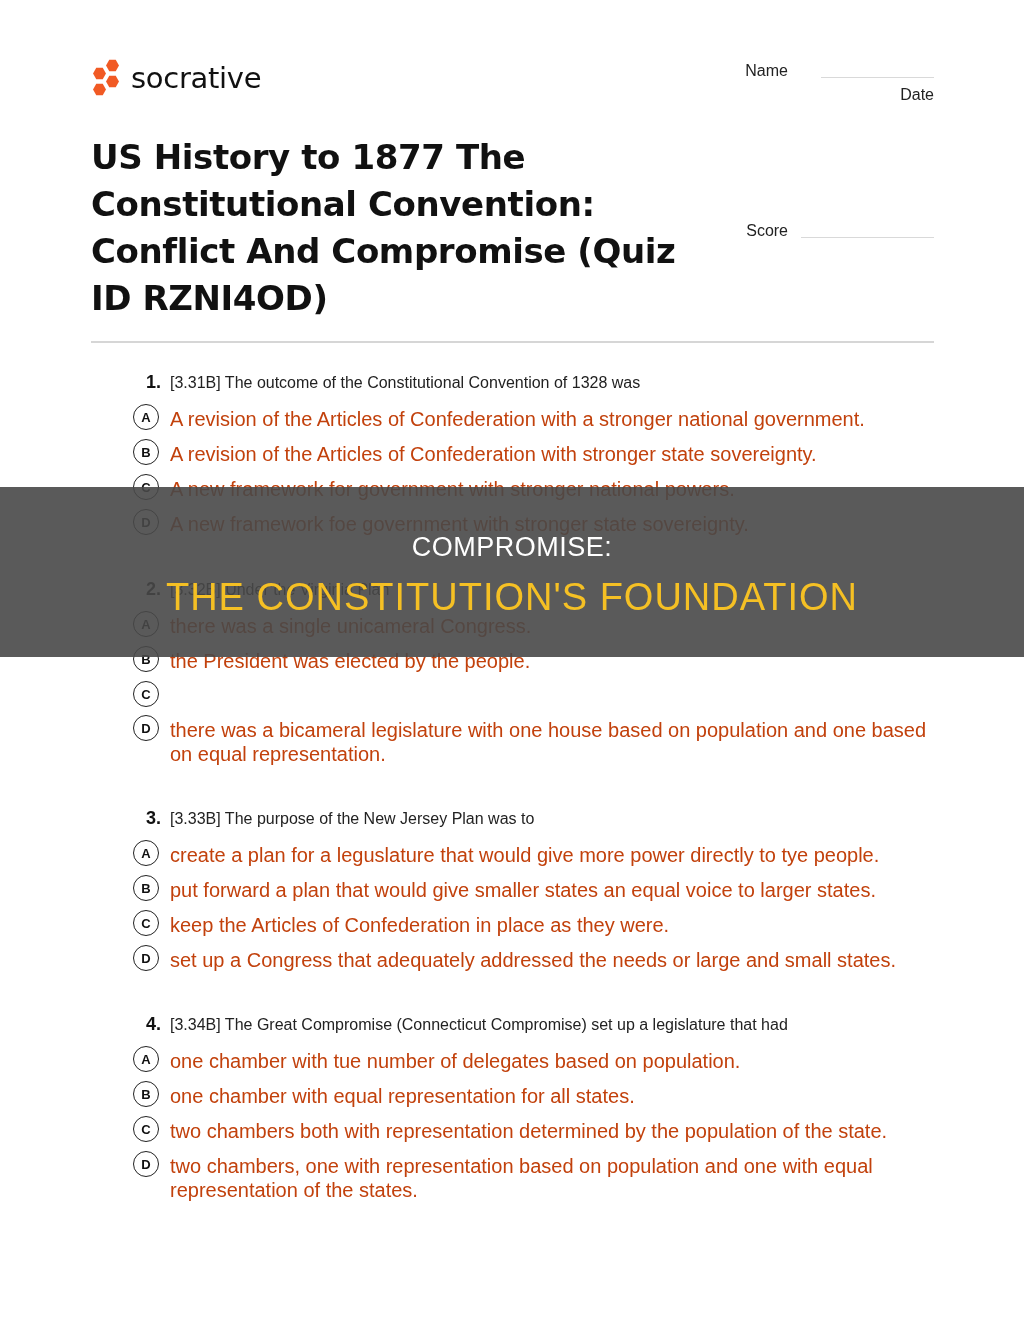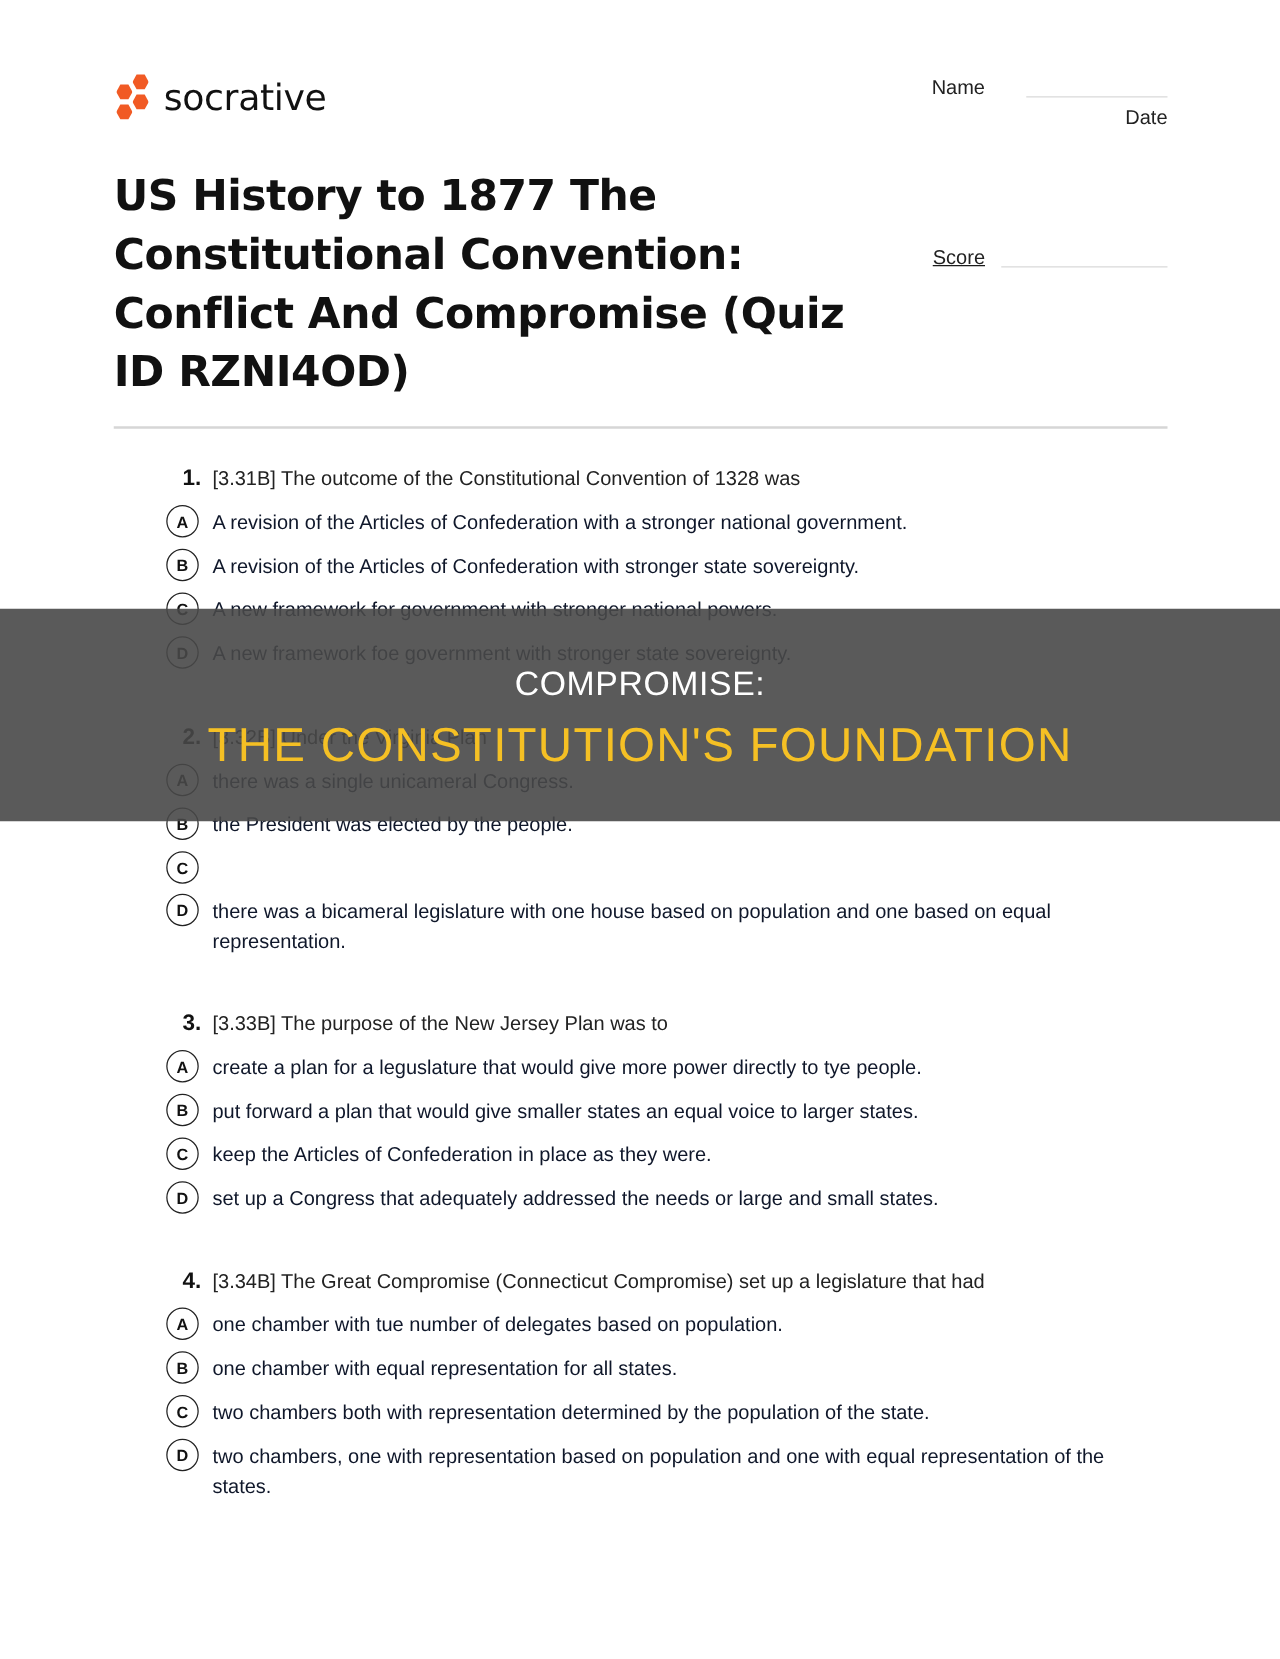--- a/index.html
+++ b/index.html
@@ -23,21 +23,21 @@
   .divider { position: absolute; left: 91px; top: 341px; width: 843px; height: 1.5px; background: #d6d6d6; }
 
   .question { position: absolute; left: 133px; width: 800px; }
   .q-stem { display: flex; align-items: baseline; font-size: 16px; height: 24px; }
   .q-num { width: 37px; text-align: right; font-weight: bold; font-size: 18px; padding-right: 9px; color: #111; }
   .q-text { color: #222; }
   .choice { display: flex; align-items: flex-start; margin-top: 11px; }
   .badge { flex: 0 0 auto; width: 26px; height: 26px; border: 1.6px solid #222; border-radius: 50%;
            display: flex; align-items: center; justify-content: center;
            font-size: 13px; font-weight: bold; color: #111; margin-right: 11px; margin-top: -3px; }
-  .choice-text { font-size: 16px; line-height: 24px; color: #0f172a; }
+  .choice-text { font-size: 20px; line-height: 24px; color: #c2410c; }
 
   .banner { position: absolute; left: 0; top: 487px; width: 1024px; height: 170px;
             background: rgba(72,72,72,0.9); }
   .banner-sub { position: absolute; left: 0; top: 532px; width: 1024px; text-align: center;
                 font-size: 27px; color: #ffffff; letter-spacing: 0.5px; }
   .banner-main { position: absolute; left: 0; top: 576px; width: 1024px; text-align: center;
                  font-size: 38px; color: #f5c024; letter-spacing: 1px; }
 </style>
 </head>
 <body>
@@ -54,21 +54,21 @@
 
 <div class="meta">
   <div class="meta-row" style="top:0;gap:20px;">
     <span class="meta-label">Name</span>
     <span class="meta-line"></span>
   </div>
   <div class="meta-row" style="top:24px;flex-direction:column;">
     <span class="meta-label">Date</span>
     <span class="meta-line"></span>
   </div>
-  <div class="meta-row" style="top:136px;text-decoration:underline;">
+  <div class="meta-row" style="top:160px;">
     <span class="meta-label">Score</span>
     <span class="meta-line"></span>
   </div>
 </div>
 
 <h1 class="title">US History to 1877 The Constitutional Convention: Conflict And Compromise (Quiz ID RZNI4OD)</h1>
 
 <div class="divider"></div>
 
 <div class="question" style="top:372px;">

